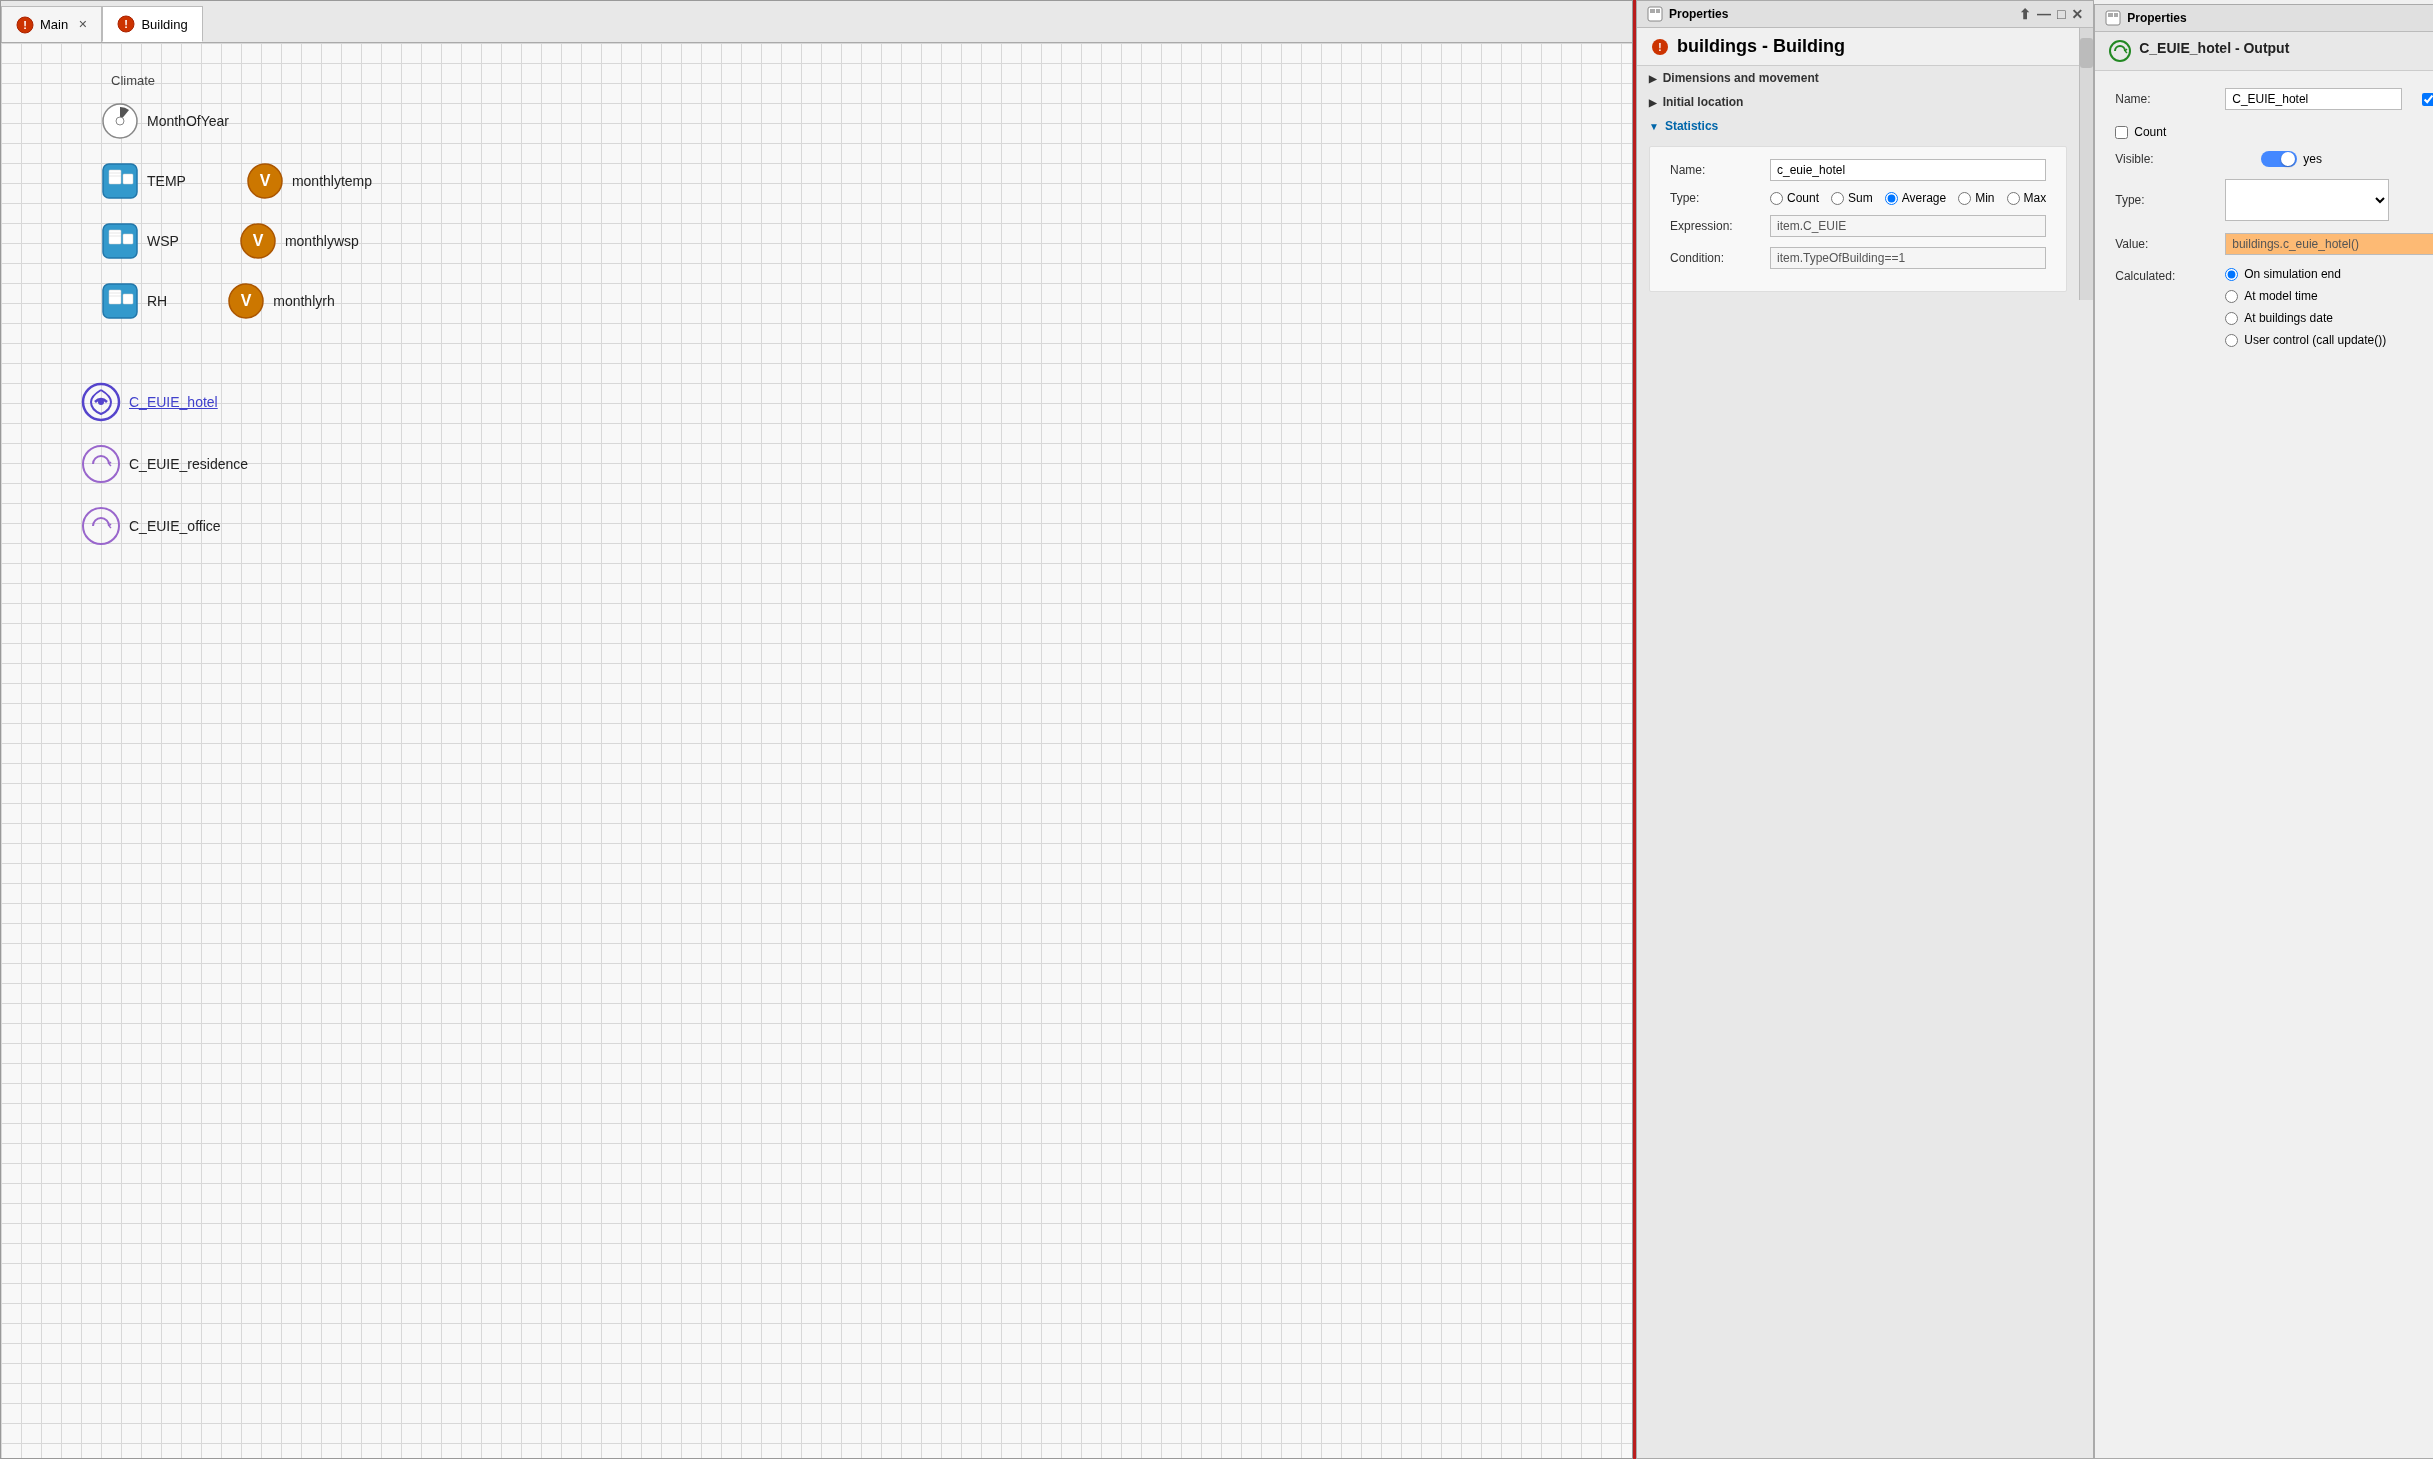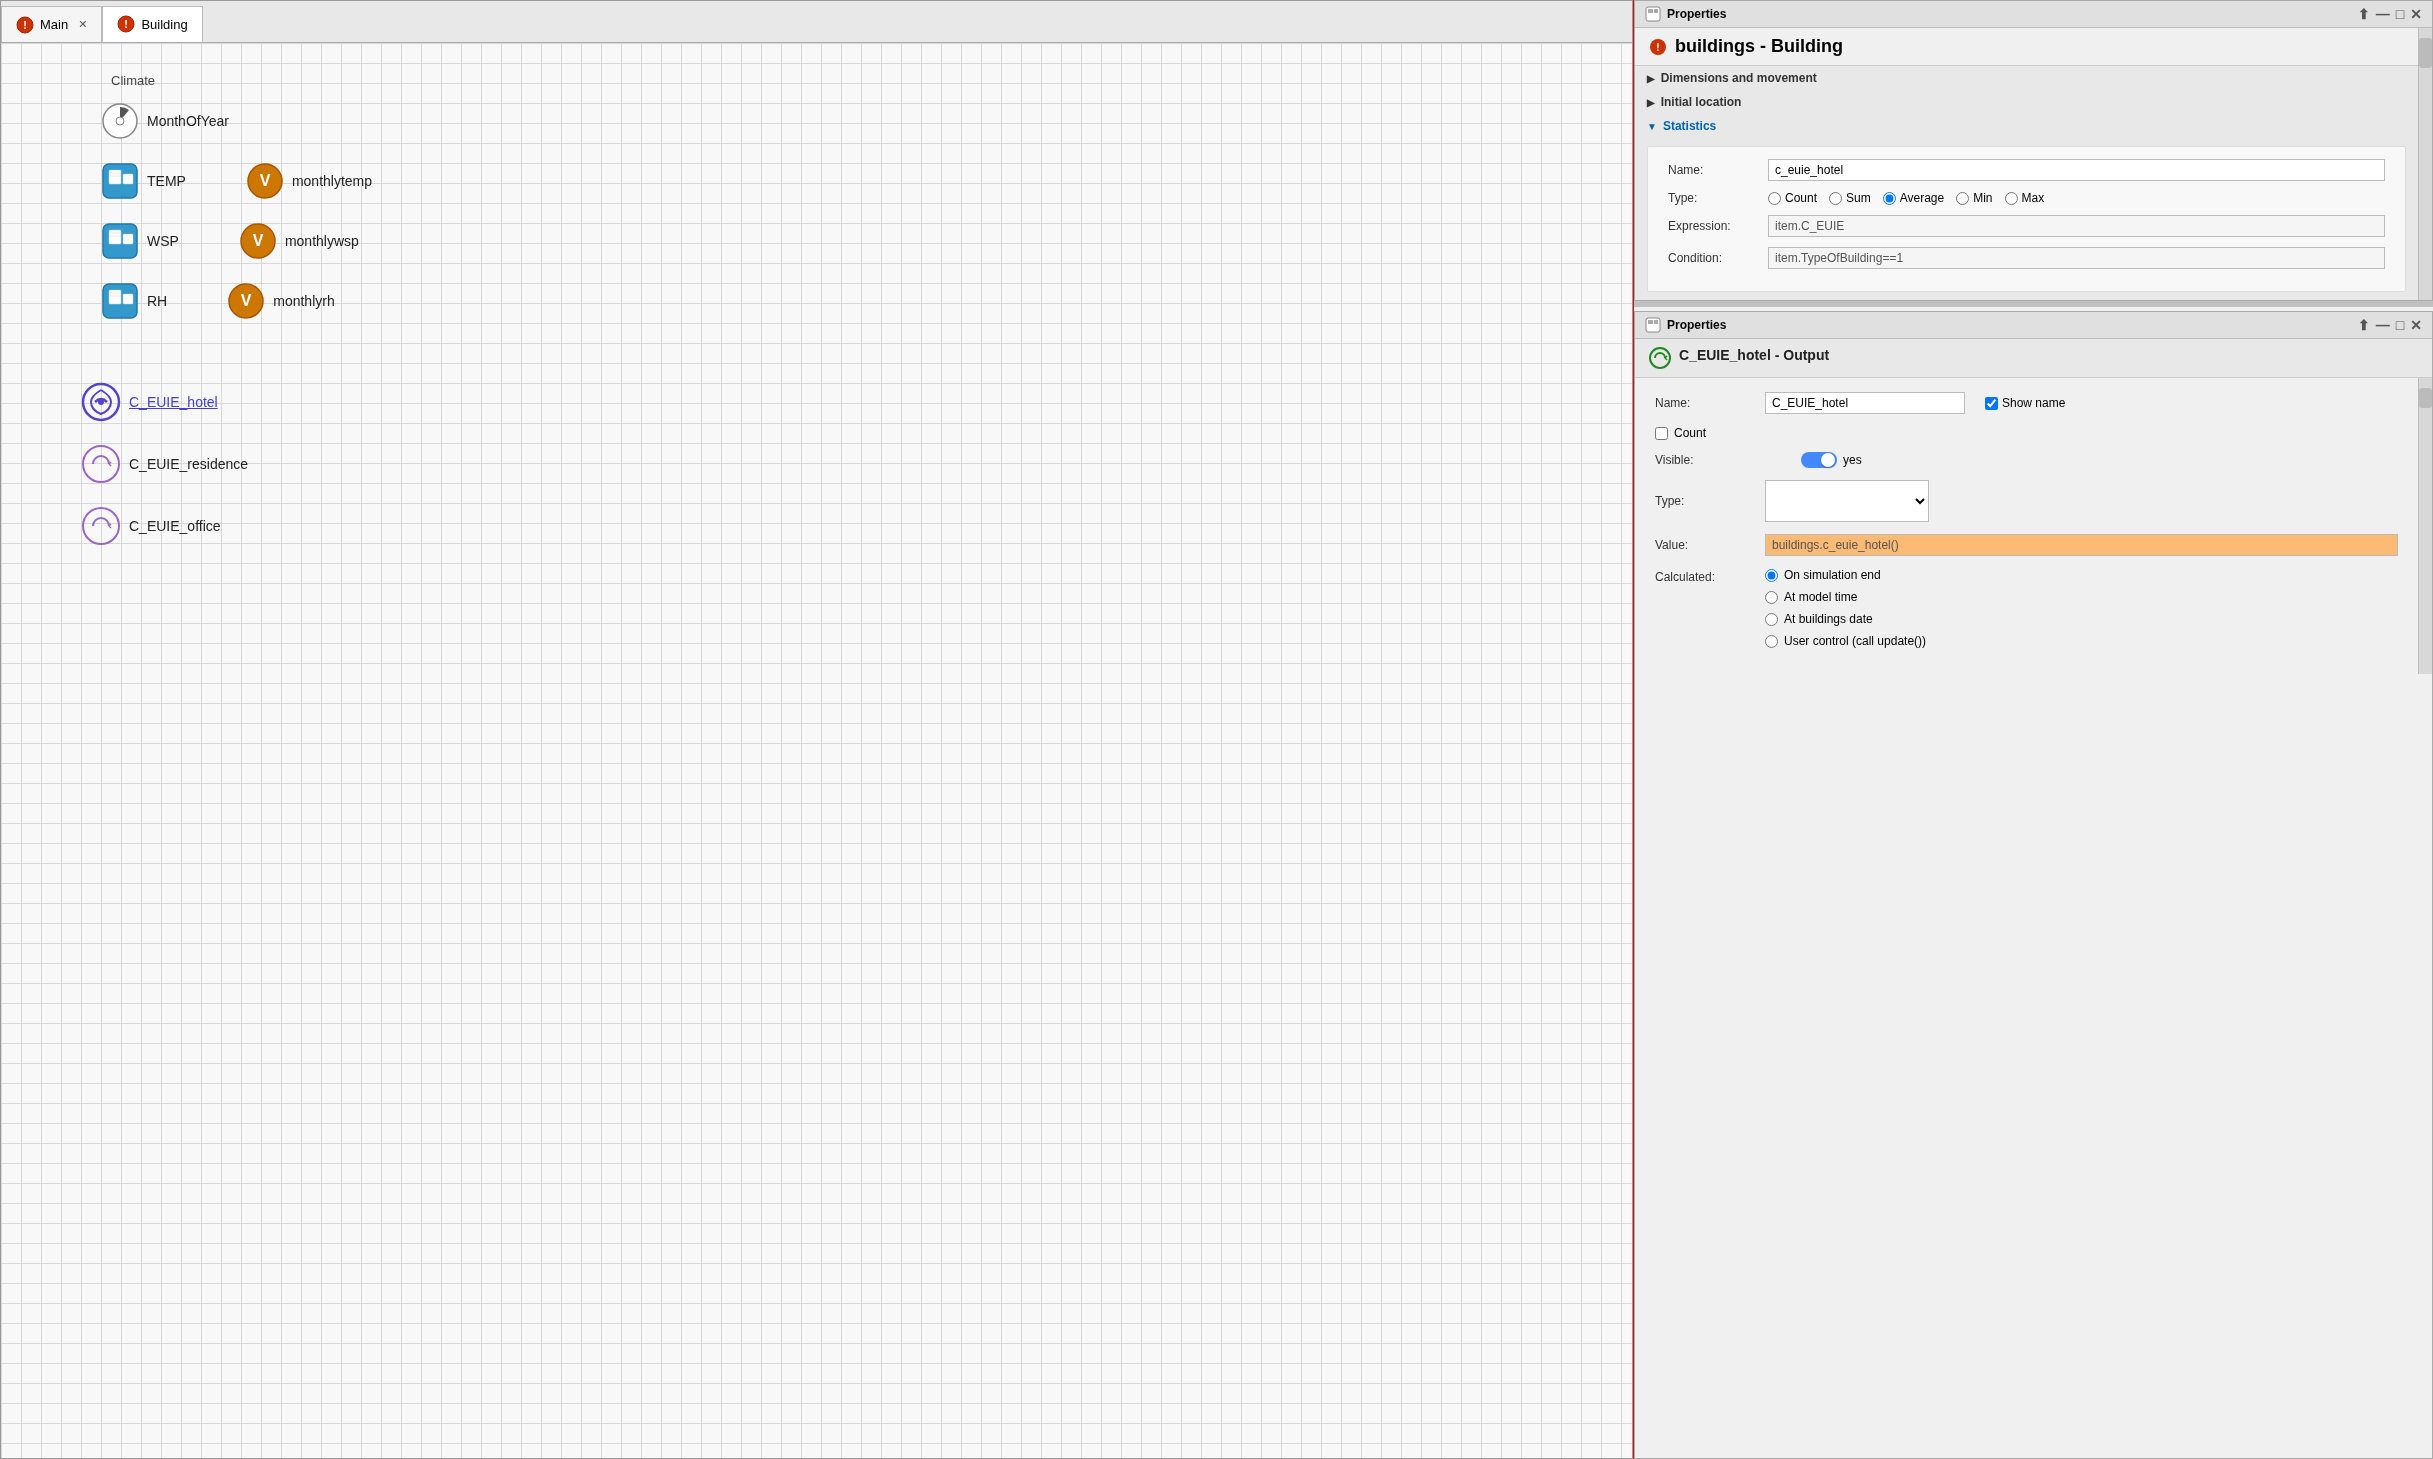--- a/index.html
+++ b/index.html
@@ -131,23 +131,23 @@
 
     .output-item-label.selected {
       color: #4040cc;
       text-decoration: underline;
     }
 
     
     .properties-panel {
       width: 800px;
       display: flex;
-      flex-direction: column;
+      flex-direction: row;
       background: #f0f0f0;
-      border-left: 1px solid #b91c1c;
+      border-left: 3px solid #b91c1c;
     }
 
     
     .prop-panel {
       background: #e8e8e8;
       border: 1px solid #aaa;
       margin-bottom: 0;
     }
 
     .prop-panel-header {

